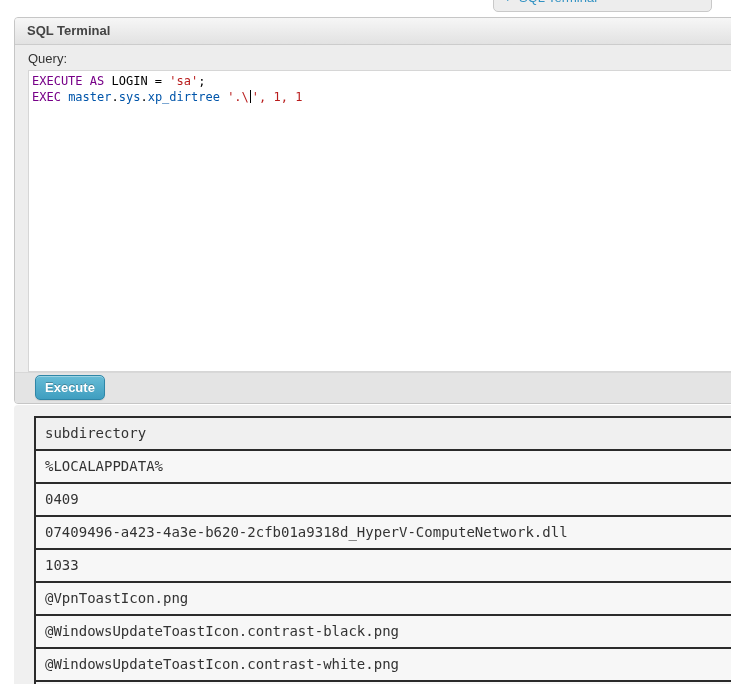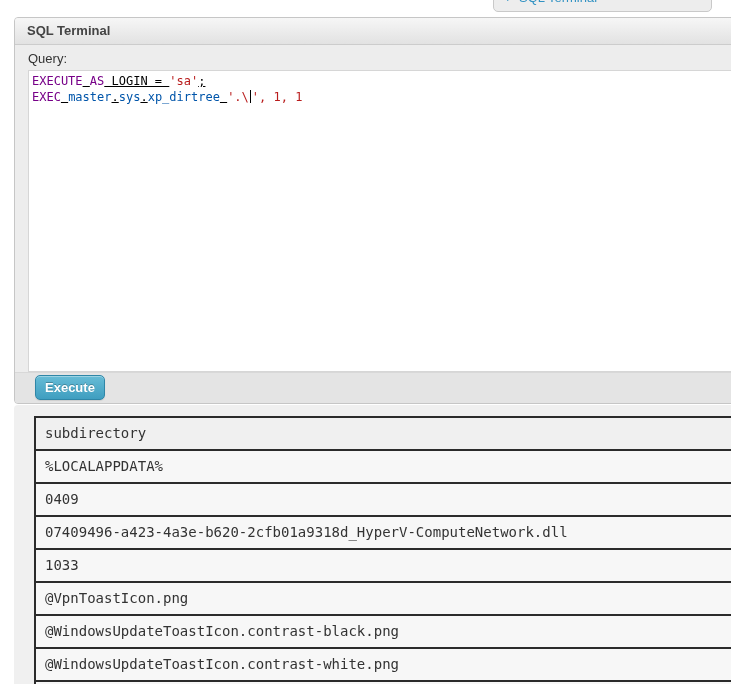--- a/index.html
+++ b/index.html
@@ -36,21 +36,21 @@
   .editor {
     background:#fff; border:1px solid #d6d6d6; border-right:none;
     height:298px; padding:2px 0 0 3px;
     font-family:"DejaVu Sans Mono", monospace; font-size:12px; line-height:16px;
     white-space:pre; cursor:text;
   }
   .code-line { height:16px; }
   .tk-keyword  { color:#770088; }
   .tk-variable { color:#0055aa; }
   .tk-string   { color:#b91c1c; }
-  .tk-plain    { color:#000000;text-decoration:underline; }
+  .tk-plain    { color:#000000; }
   .tk-cursor {
     display:inline-block; width:1px; height:13px; background:#000;
     vertical-align:text-top; margin:0 1px 0 1px;
   }
 
   .execute-bar {
     background:#e4e4e4; border-top:1px solid #d8d8d8;
     padding:2px 0 3px 20px;
   }
   .execute-btn {

